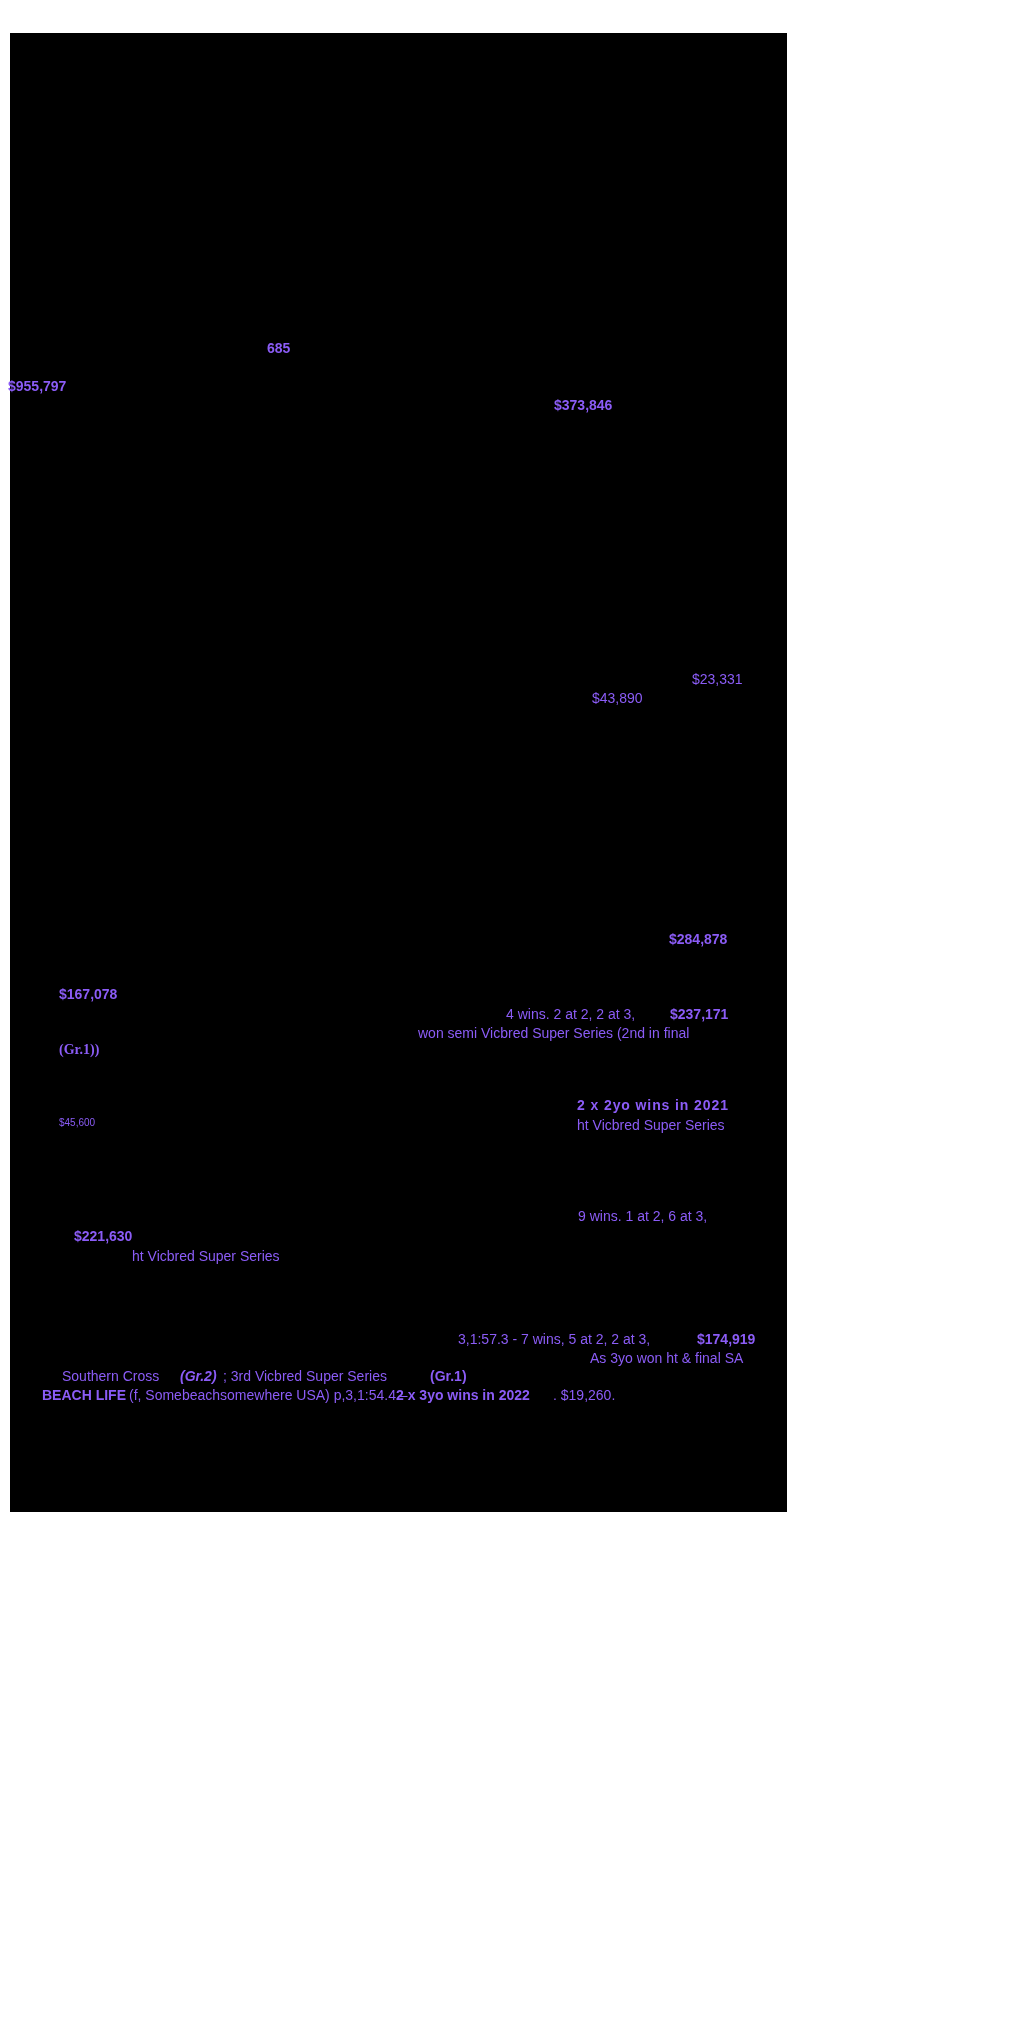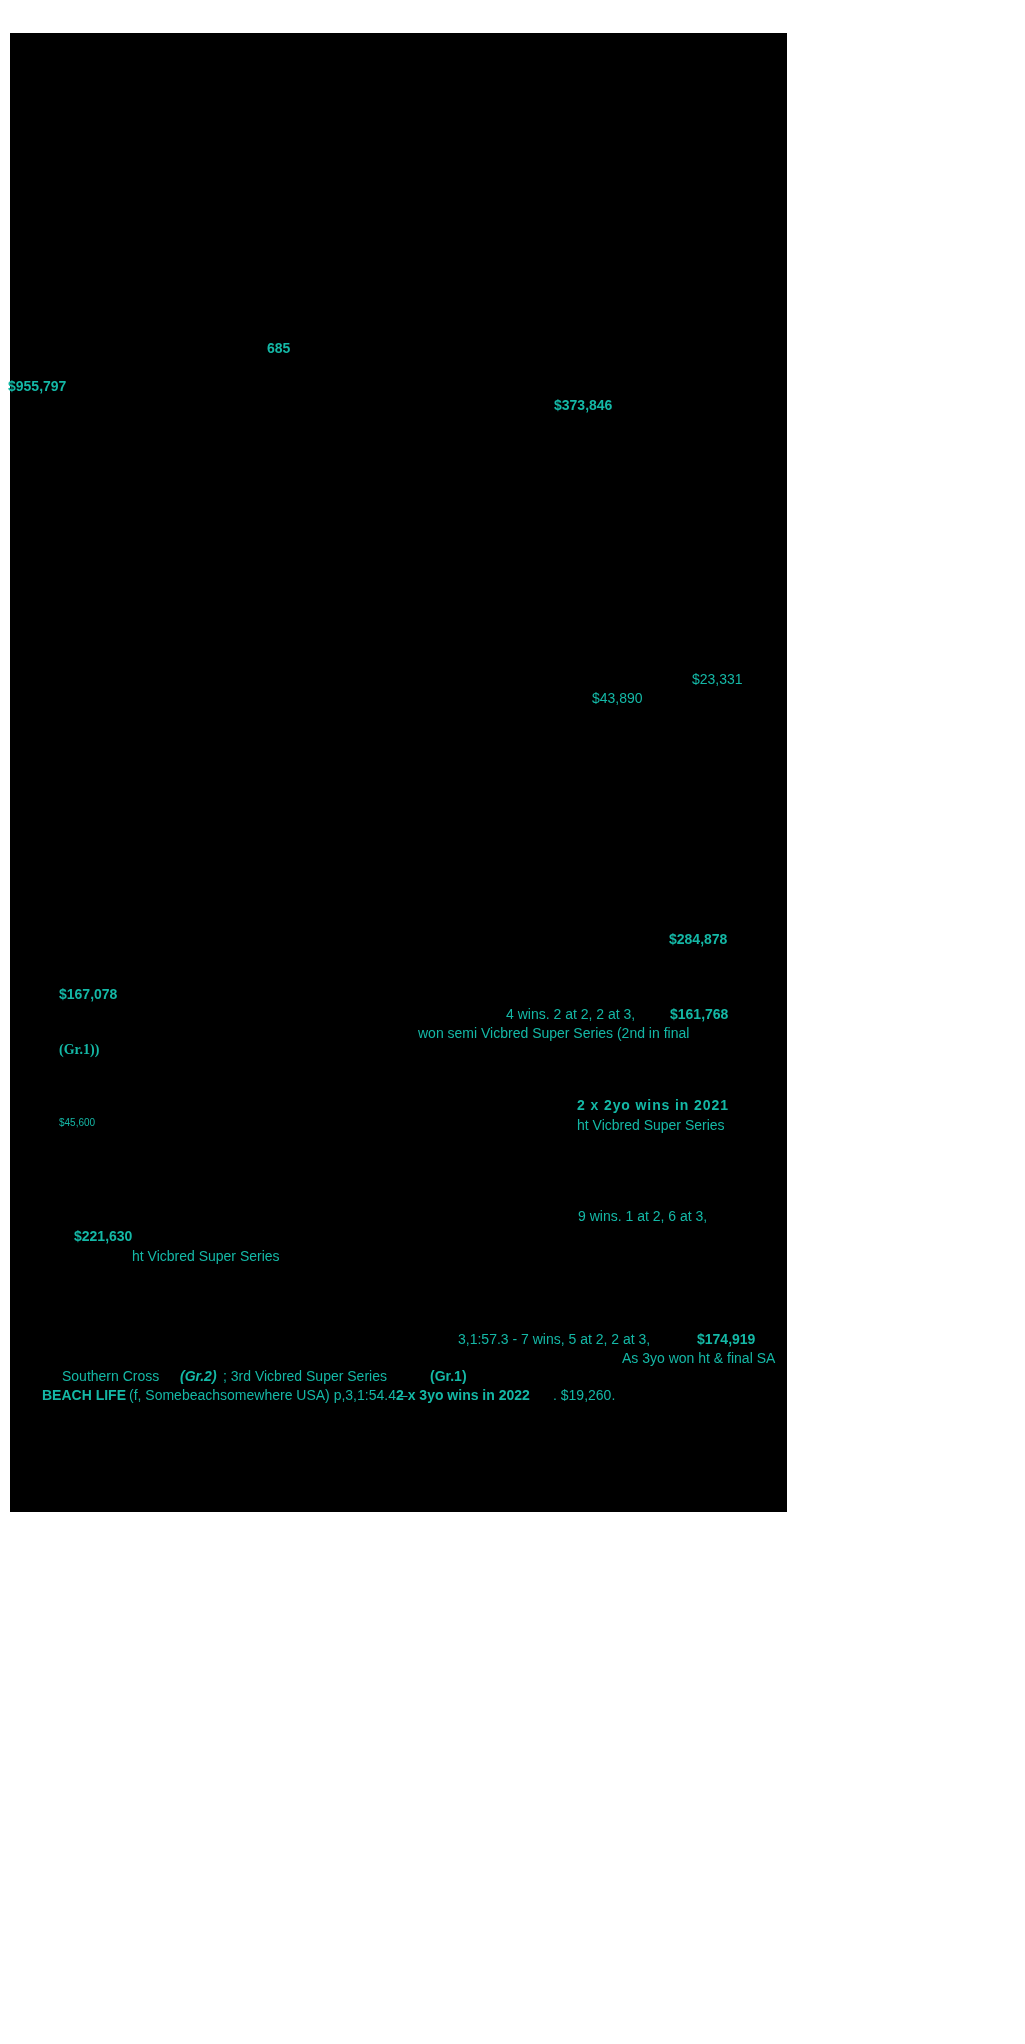--- a/index.html
+++ b/index.html
@@ -20,53 +20,53 @@
   #sheet {
     position: absolute;
     left: 10px;
     top: 33px;
     width: 777px;
     height: 1479px;
     background: #000000;
   }
   .txt {
     position: absolute;
-    color: #14b8a6;
+    color: #8b5cf6;
     white-space: nowrap;
     line-height: 1.05;
     text-align: center;
   }
   .b { font-weight: bold; }
   .sp { letter-spacing: 0.9px; }
 </style>
 </head>
 <body>
 
 <div id="page">
   <div id="sheet">
     <div class="txt b" style="left:257px; top:308px; font-size:14px;">685</div>
     <div class="txt b" style="left:-2px; top:346px; font-size:14px;">$955,797</div>
     <div class="txt b" style="left:544px; top:365px; font-size:14px;">$373,846</div>
     <div class="txt" style="left:682px; top:639px; font-size:14px;">$23,331</div>
     <div class="txt" style="left:582px; top:658px; font-size:14px;">$43,890</div>
     <div class="txt b" style="left:659px; top:899px; font-size:14px;">$284,878</div>
     <div class="txt b" style="left:49px; top:954px; font-size:14px;">$167,078</div>
     <div class="txt" style="left:496px; top:974px; font-size:14px;">4 wins. 2 at 2, 2 at 3,</div>
-    <div class="txt b" style="left:660px; top:974px; font-size:14px;">$161,768</div>
+    <div class="txt b" style="left:660px; top:974px; font-size:14px;">$237,171</div>
     <div class="txt" style="left:408px; top:993px; font-size:14px;">won  semi  Vicbred  Super  Series  (2nd  in  final</div>
     <div class="txt b" style="left:49px; top:1010px; font-size:14px;font-family:Liberation Serif, serif;">(Gr.1))</div>
     <div class="txt b sp" style="left:567px; top:1065px; font-size:14px;">2  x  2yo  wins  in  2021</div>
     <div class="txt" style="left:49px; top:1085px; font-size:10px;">$45,600</div>
     <div class="txt" style="left:567px; top:1085px; font-size:14px;">ht Vicbred Super Series</div>
     <div class="txt" style="left:568px; top:1176px; font-size:14px;">9  wins.  1  at  2,  6  at  3,</div>
     <div class="txt b" style="left:64px; top:1196px; font-size:14px;">$221,630</div>
     <div class="txt" style="left:122px; top:1216px; font-size:14px;">ht  Vicbred  Super  Series</div>
     <div class="txt" style="left:448px; top:1299px; font-size:14px;">3,1:57.3 - 7 wins, 5 at 2, 2 at 3,</div>
     <div class="txt b" style="left:687px; top:1299px; font-size:14px;">$174,919</div>
-    <div class="txt" style="left:580px; top:1318px; font-size:14px;margin-left:32px;">As 3yo won  ht &amp; final SA</div>
+    <div class="txt" style="left:580px; top:1318px; font-size:14px;">As 3yo won  ht &amp; final SA</div>
     <div class="txt" style="left:52px; top:1336px; font-size:14px;">Southern Cross</div>
     <div class="txt b" style="left:170px; top:1336px; font-size:14px;font-style:italic;">(Gr.2)</div>
     <div class="txt" style="left:213px; top:1336px; font-size:14px;">; 3rd Vicbred Super Series</div>
     <div class="txt b" style="left:420px; top:1336px; font-size:14px;">(Gr.1)</div>
     <div class="txt b" style="left:32px; top:1355px; font-size:14px;">BEACH LIFE</div>
     <div class="txt" style="left:119px; top:1355px; font-size:14px;">(f, Somebeachsomewhere USA) p,3,1:54.4 –</div>
     <div class="txt b" style="left:386px; top:1355px; font-size:14px;">2 x 3yo wins in 2022</div>
     <div class="txt" style="left:543px; top:1355px; font-size:14px;">. $19,260.</div>
   </div>
 </div>

